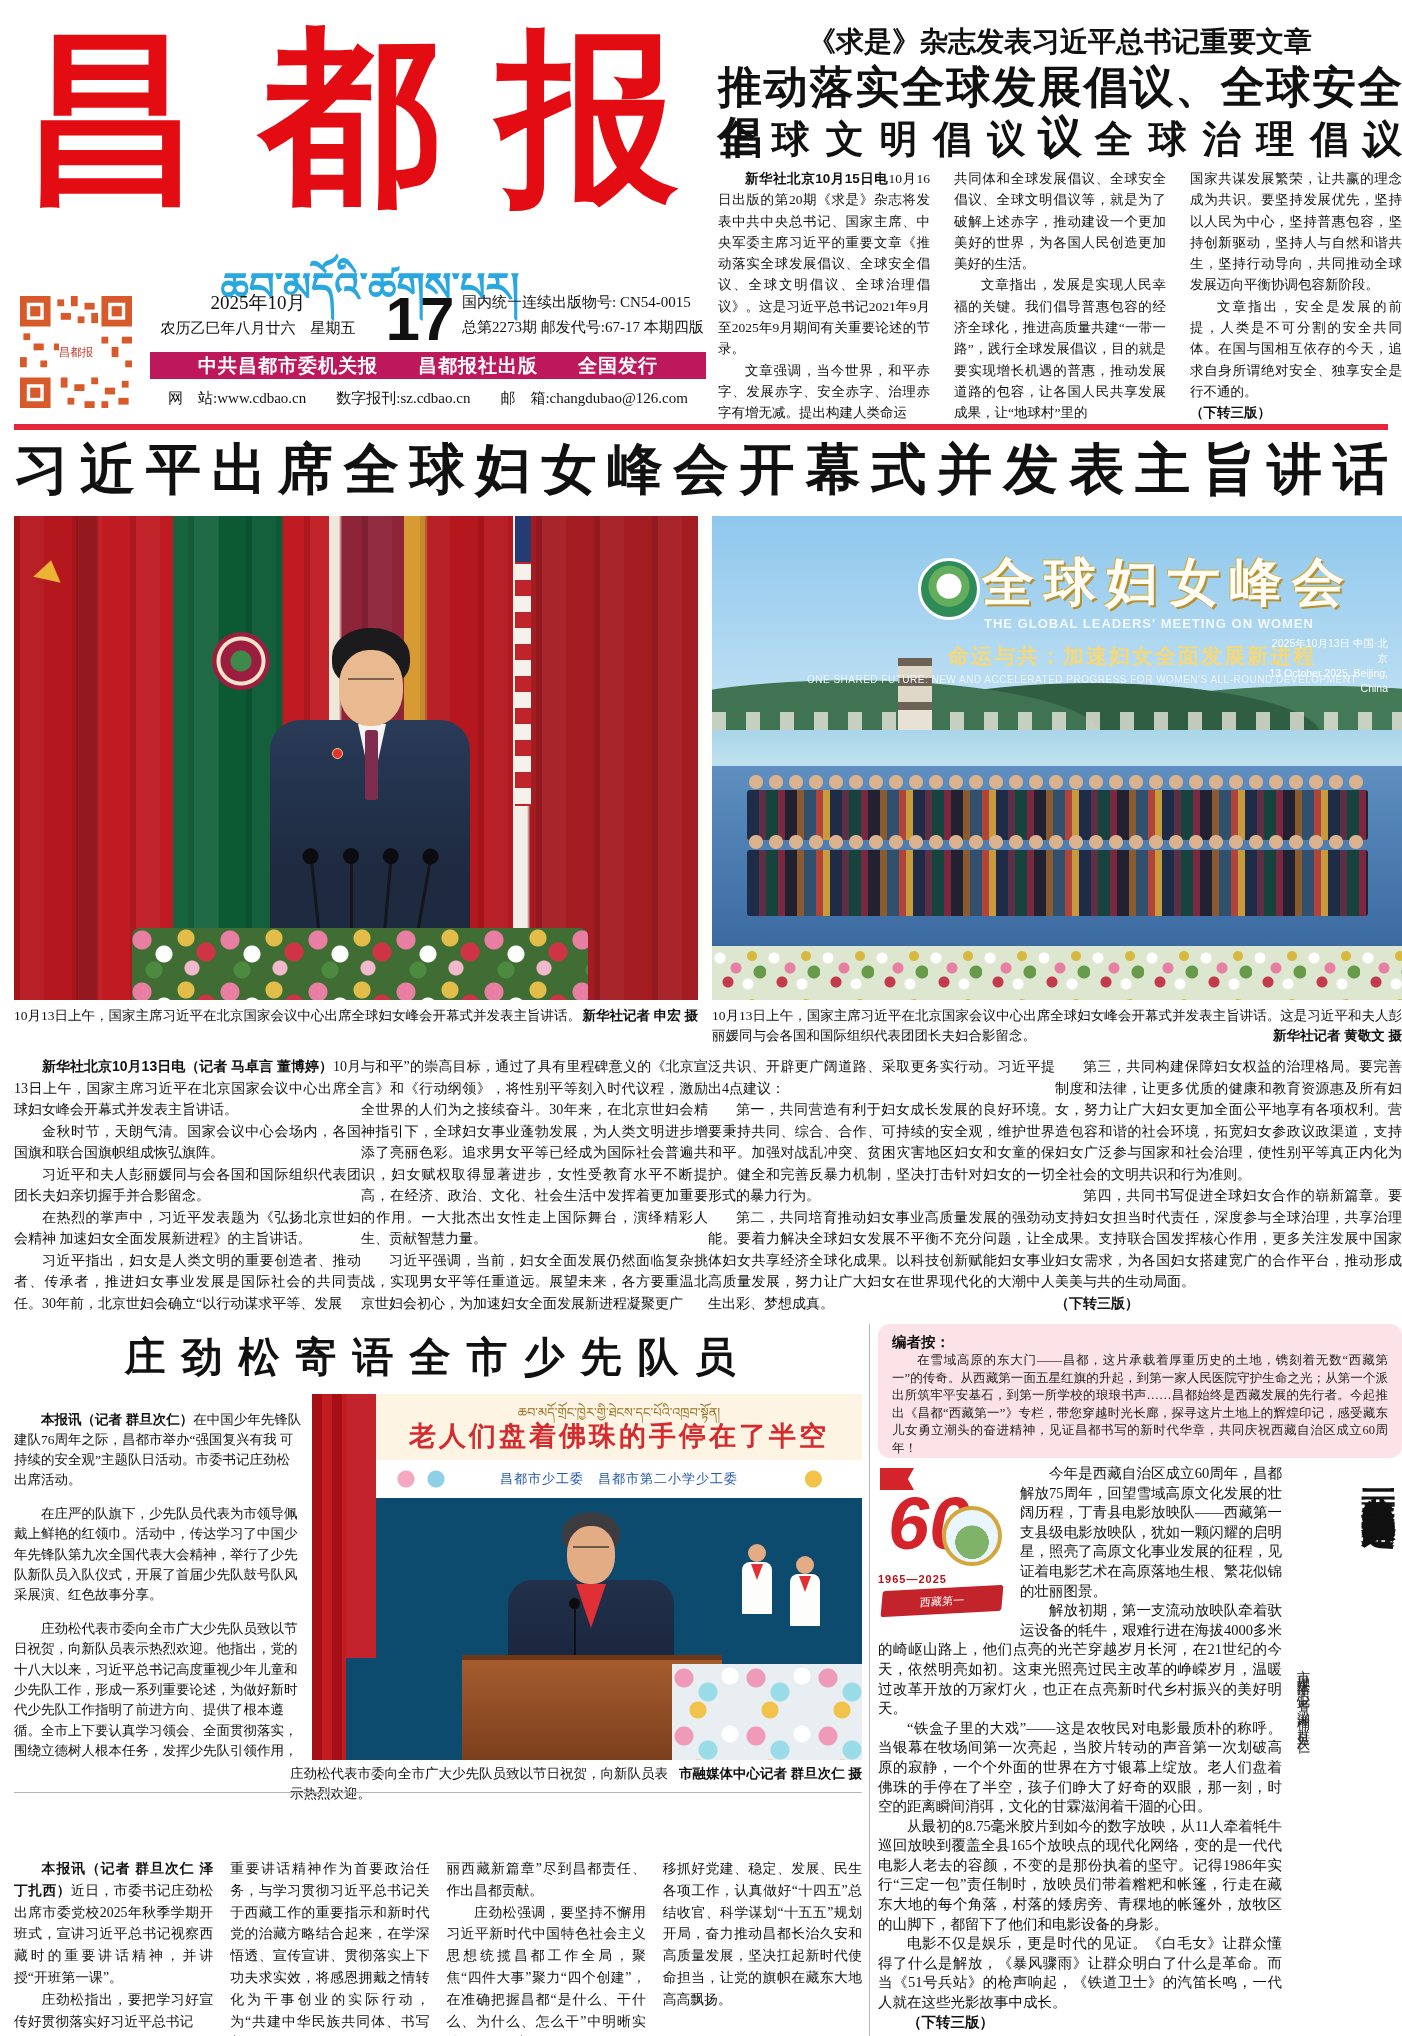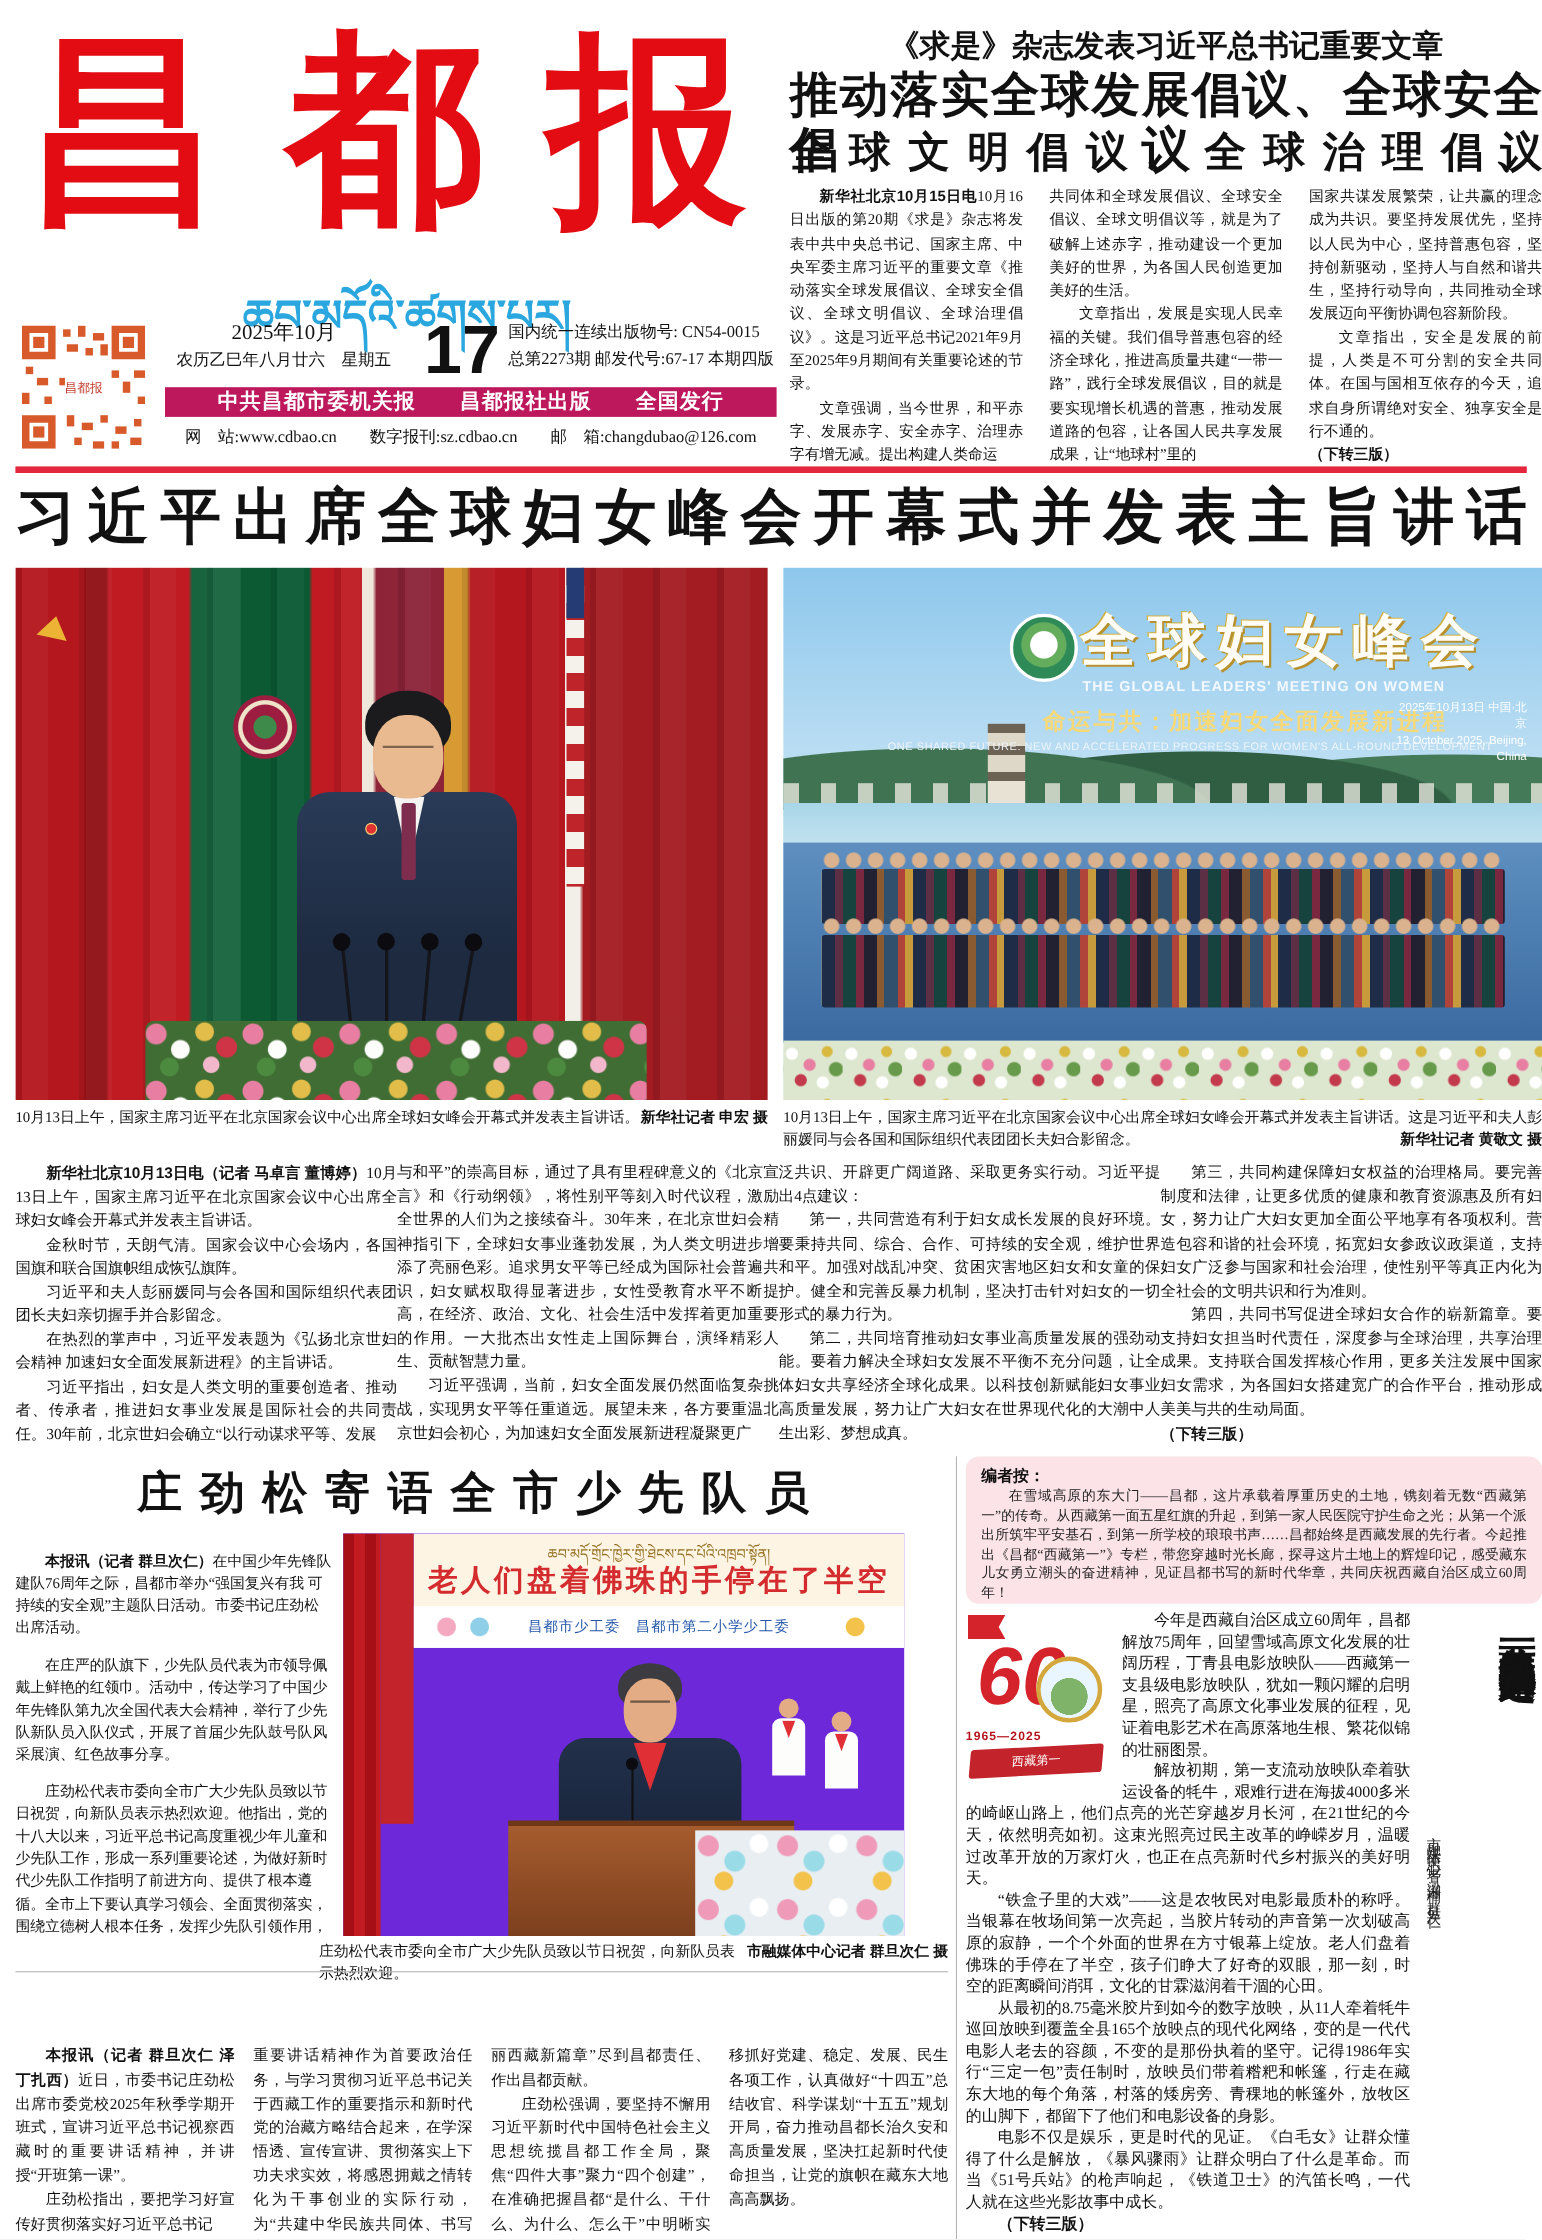--- a/index.html
+++ b/index.html
@@ -115,21 +115,21 @@
         radial-gradient(circle at 40px 10px,#d8b93f 4.5px,rgba(0,0,0,0) 5.5px),
         radial-gradient(circle at 16px 36px,#c23a4b 5px,rgba(0,0,0,0) 6px),
         radial-gradient(circle at 36px 38px,#ffffff 5px,rgba(0,0,0,0) 6px),
         radial-gradient(circle at 48px 26px,#679a4a 6px,rgba(0,0,0,0) 7px);
       background-size:54px 48px;}
   
   .pio-h{position:absolute;left:14px;top:1328px;width:848px;text-align:center;font-weight:bold;
       font-size:41px;letter-spacing:16px;line-height:58px;}
   .pio-text{position:absolute;left:14px;top:1396px;width:288px;height:364px;overflow:hidden;
       font-size:13.5px;line-height:20.3px;}
-  .pio-photo{position:absolute;left:312px;top:1394px;width:510px;height:366px;overflow:hidden;background:#6d28d9;}
+  .pio-photo{position:absolute;left:312px;top:1394px;width:550px;height:366px;overflow:hidden;background:#0c4a6e;}
   .pp-curtain{position:absolute;left:0;top:0;width:34px;height:100%;
       background:repeating-linear-gradient(90deg,#a60f16 0 10px,#c21b22 10px 20px);}
   .pp-vbanner{position:absolute;left:34px;top:0;width:30px;height:72%;background:#c3242b;}
   .pp-banner{position:absolute;left:64px;right:0;top:0;height:104px;background:#fdf4e4;}
   .pp-tib{position:absolute;left:0;right:0;top:4px;text-align:center;font-size:13px;color:#946f1f;}
   .pp-cn{position:absolute;left:0;right:0;top:24px;text-align:center;font-size:27px;font-weight:bold;color:#d42b2e;letter-spacing:3px;}
   .pp-sub{position:absolute;left:0;right:0;top:66px;height:38px;background:#fff;
       font-size:13px;color:#2356a8;text-align:center;line-height:38px;letter-spacing:1px;
       background-image:radial-gradient(circle at 30px 19px,#f5a9c0 8px,rgba(0,0,0,0) 9px),
         radial-gradient(circle at 60px 19px,#8fd0e8 8px,rgba(0,0,0,0) 9px),

